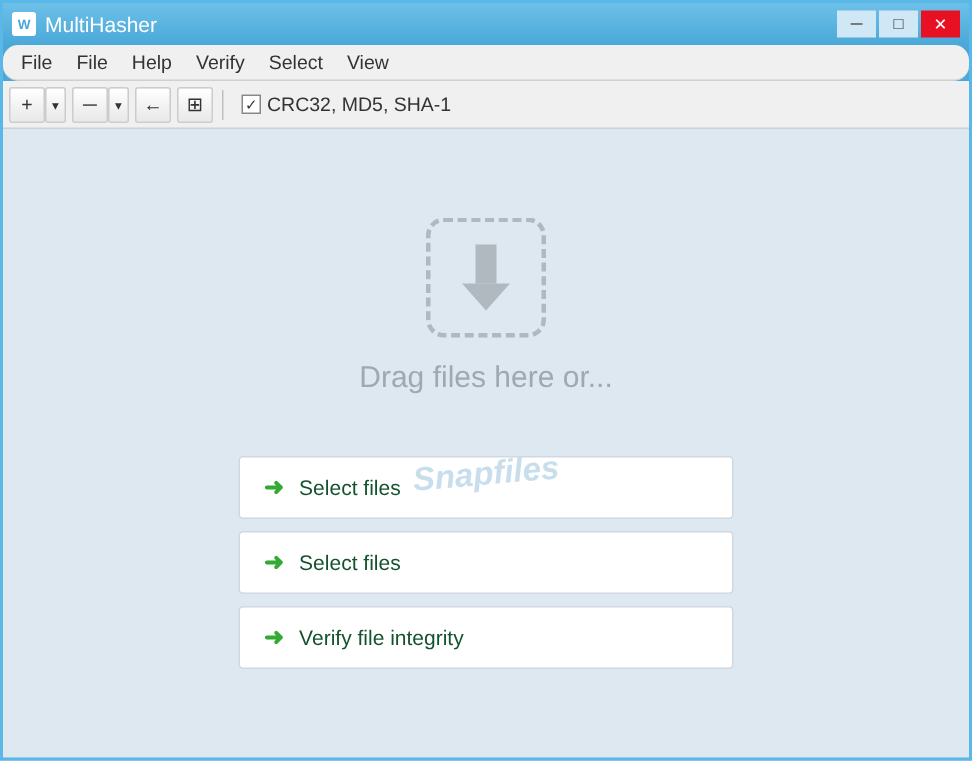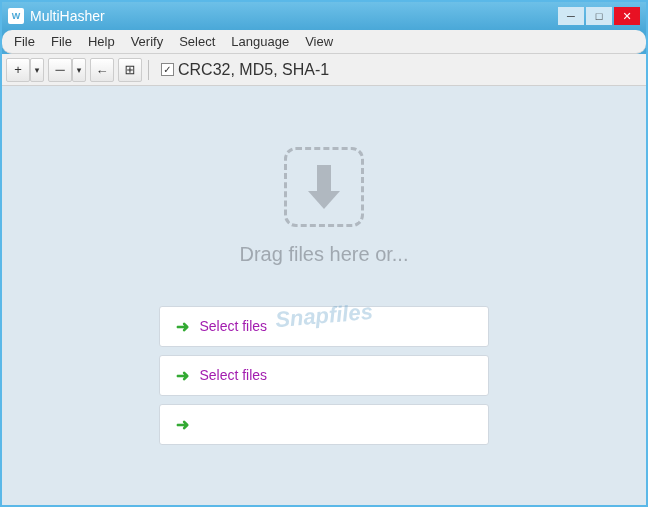--- a/index.html
+++ b/index.html
@@ -144,21 +144,21 @@
       padding: 0 2px;
       font-size: 9px;
     }
 
     .hash-option {
       display: flex;
       align-items: center;
       gap: 4px;
       padding: 0 6px;
       color: #333;
-      font-size: 16px;
+      font-size: 13px;
     }
 
     .hash-checkbox {
       width: 13px;
       height: 13px;
       border: 1px solid #888;
       background: white;
       display: flex;
       align-items: center;
       justify-content: center;
@@ -254,21 +254,21 @@
       text-align: left;
     }
 
     .action-btn-arrow {
       color: #33aa33;
       font-size: 16px;
       font-weight: bold;
     }
 
     .action-btn-label {
-      color: #a21caf;
+      color: #14532d;
       font-size: 14px;
     }
   </style>
 </head>
 <body>
 
 <div class="window">
 
   <div class="title-bar">
     <div class="title-bar-left">
@@ -281,21 +281,20 @@
       <button class="title-btn close">✕</button>
     </div>
   </div>
 
   <div class="menu-bar">
     <span class="menu-item">File</span>
     <span class="menu-item">File</span>
     <span class="menu-item">Help</span>
     <span class="menu-item">Verify</span>
     <span class="menu-item">Select</span>
-    <span class="menu-item">Language</span>
     <span class="menu-item">View</span>
   </div>
 
   <div class="toolbar">
     <div class="toolbar-dropdown">
       <button class="toolbar-btn">+</button>
       <button class="toolbar-btn">▾</button>
     </div>
     <div class="toolbar-dropdown">
       <button class="toolbar-btn">─</button>
@@ -330,18 +329,19 @@
         <span class="action-btn-label">Select files</span>
       </button>
 
       <button class="action-btn">
         <span class="action-btn-arrow">➜</span>
         <span class="action-btn-label">Select files</span>
       </button>
 
       <button class="action-btn">
         <span class="action-btn-arrow">➜</span>
+        <span class="action-btn-label">Verify file integrity</span>
       </button>
 
     </div>
   </div>
 
 </div>
 
 </body></html>

